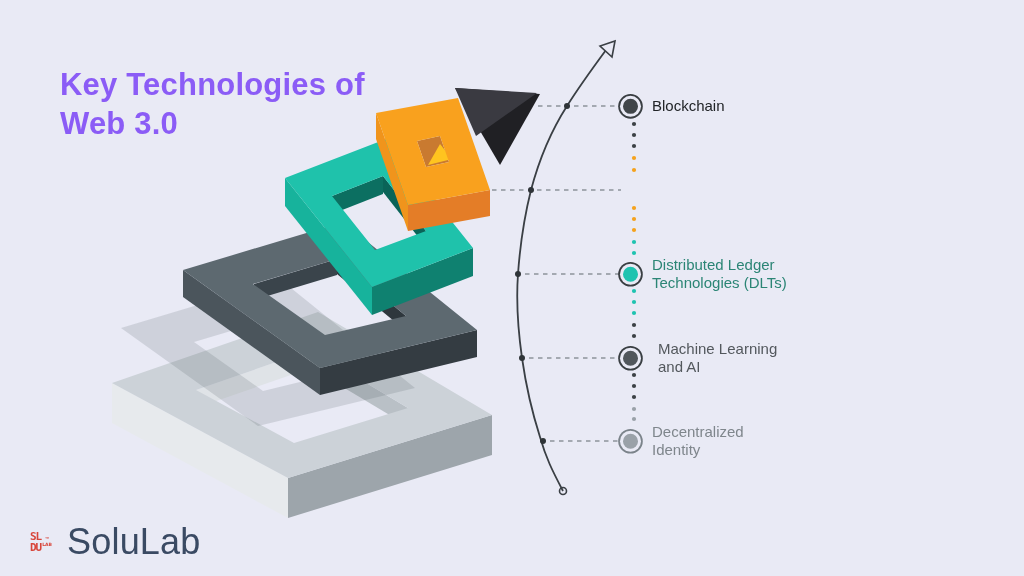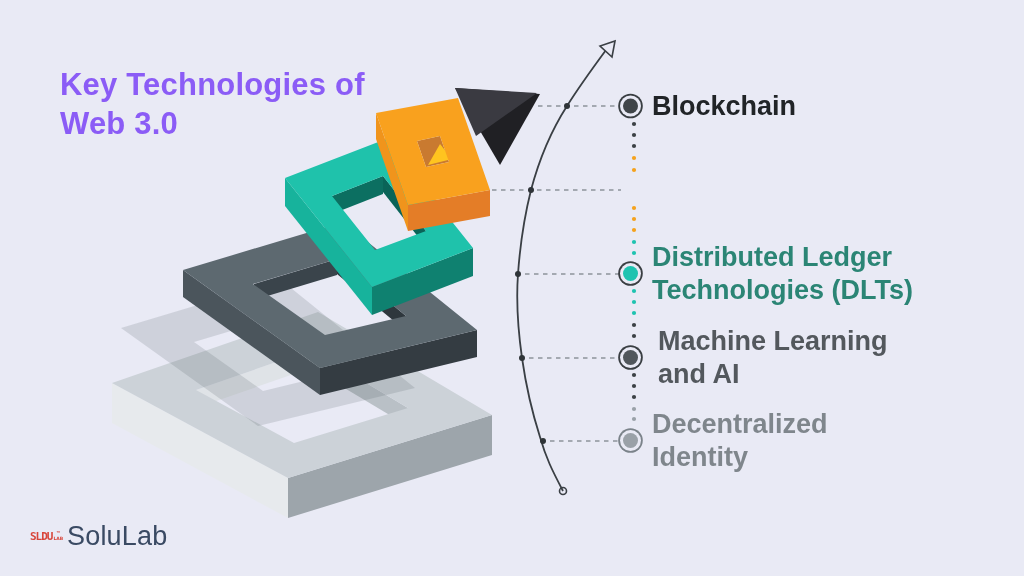--- a/index.html
+++ b/index.html
@@ -18,43 +18,43 @@
   .item{
     position:absolute;left:623px;display:flex;align-items:center;gap:14px;
     transform:translateY(-50%);
   }
   .bullet{
     width:15px;height:15px;border-radius:50%;flex:0 0 auto;
     background:var(--bullet-fill,#444);
     box-shadow:0 0 0 3px #e9eaf5,0 0 0 4.8px var(--bullet-ring,#3a3f44);
   }
   .item .label{
-    font-size:27px;font-weight:bold;line-height:1.22;
+    font-size:15px;font-weight:normal;line-height:1.22;
     white-space:pre-line;color:var(--item-color,#333);
   }
   .footer{
     position:absolute;left:30px;top:521px;display:flex;align-items:center;gap:9px;
   }
   .logo-mark{
     width:28px;height:28px;display:flex;align-items:center;gap:1px;
     color:#d8453a;
   }
   .logo-main{
-    display:flex;flex-direction:row;justify-content:center;
+    display:flex;flex-direction:column;justify-content:center;
     font-family:"DejaVu Sans Mono","Liberation Mono",monospace;
     font-weight:bold;font-size:11px;line-height:1.0;letter-spacing:-1px;
   }
   .logo-side{
     display:flex;flex-direction:column;align-items:center;justify-content:center;
     font-size:4.5px;line-height:1.05;font-weight:bold;
     font-family:"DejaVu Sans","Liberation Sans",sans-serif;
   }
   .logo-side .tm{font-size:5px;margin-bottom:1px;}
   .brand-text{
-    font-size:27px;color:#3a4a63;letter-spacing:.2px;
+    font-size:36px;color:#3a4a63;letter-spacing:.2px;
   }
 </style>
 </head>
 <body>
 
 <div class="stage">
 
   <svg class="scene" width="1024" height="576" viewBox="0 0 1024 576">
 
     <g>

